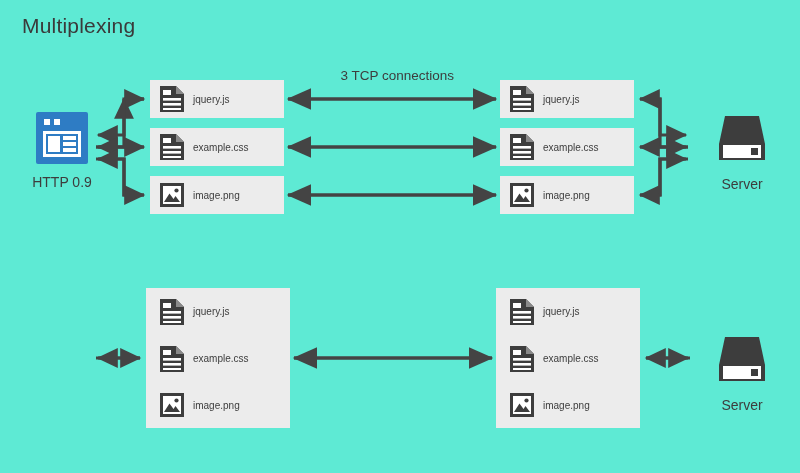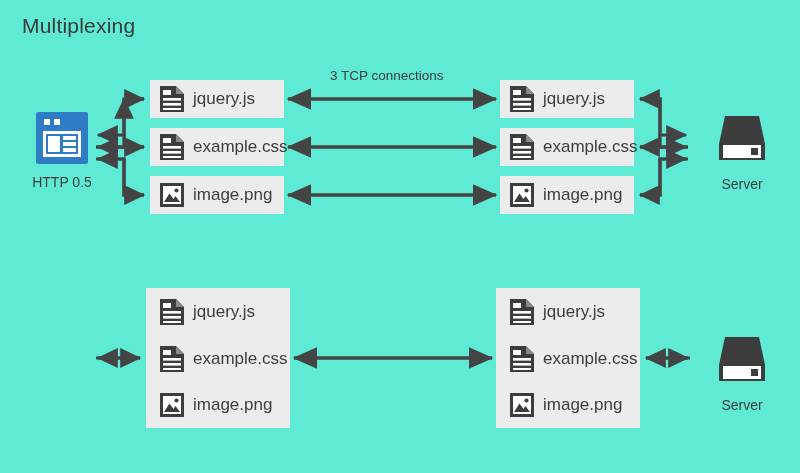--- a/index.html
+++ b/index.html
@@ -111,21 +111,21 @@
     background: #ececec;
     box-sizing: border-box;
   }
   .resrow {
     position: absolute;
     display: flex;
     align-items: center;
     white-space: nowrap;
   }
   .resrow .res-label {
-    font-size: 17px;
+    font-size: 10px;
     color: #3d3d3d;
     margin-left: 9px;
   }
 
   
   .doc-icon {
     position: relative;
     width: 24px;
     height: 26px;
     flex: 0 0 auto;
@@ -148,21 +148,21 @@
     width: 800px; height: 473px;
     pointer-events: none;
   }
 
   
   .conn-label {
     position: absolute;
     font-size: 13.5px;
     color: #3d3d3d;
     white-space: nowrap;
-    text-align: left;
+    text-align: right;
   }
 </style>
 </head>
 <body>
 
 <div id="canvas">
 
   <div class="page-title">Multiplexing</div>
 
   <div class="endpoint" style="left:16px; top:112px;">
@@ -170,21 +170,21 @@
       <div class="browser-icon blue">
         <span class="dot d1"></span>
         <span class="dot d2"></span>
         <span class="frame"></span>
         <span class="pane-left"></span>
         <span class="bar b1"></span>
         <span class="bar b2"></span>
         <span class="bar b3"></span>
       </div>
     </div>
-    <div class="ep-label">HTTP 0.5</div>
+    <div class="ep-label">HTTP 0.9</div>
   </div>
 
   <div class="resbox" style="left:150px; top:80px; width:134px; height:38px;"></div>
   <div class="resbox" style="left:150px; top:128px; width:134px; height:38px;"></div>
   <div class="resbox" style="left:150px; top:176px; width:134px; height:38px;"></div>
 
   <div class="resrow" style="left:160px; top:80px; height:38px;">
     <span class="doc-icon">
       <svg width="24" height="26" viewBox="0 0 24 26">
         <path d="M0 0 H16 L24 8 V26 H0 Z" fill="#3d3d3d"></path>

